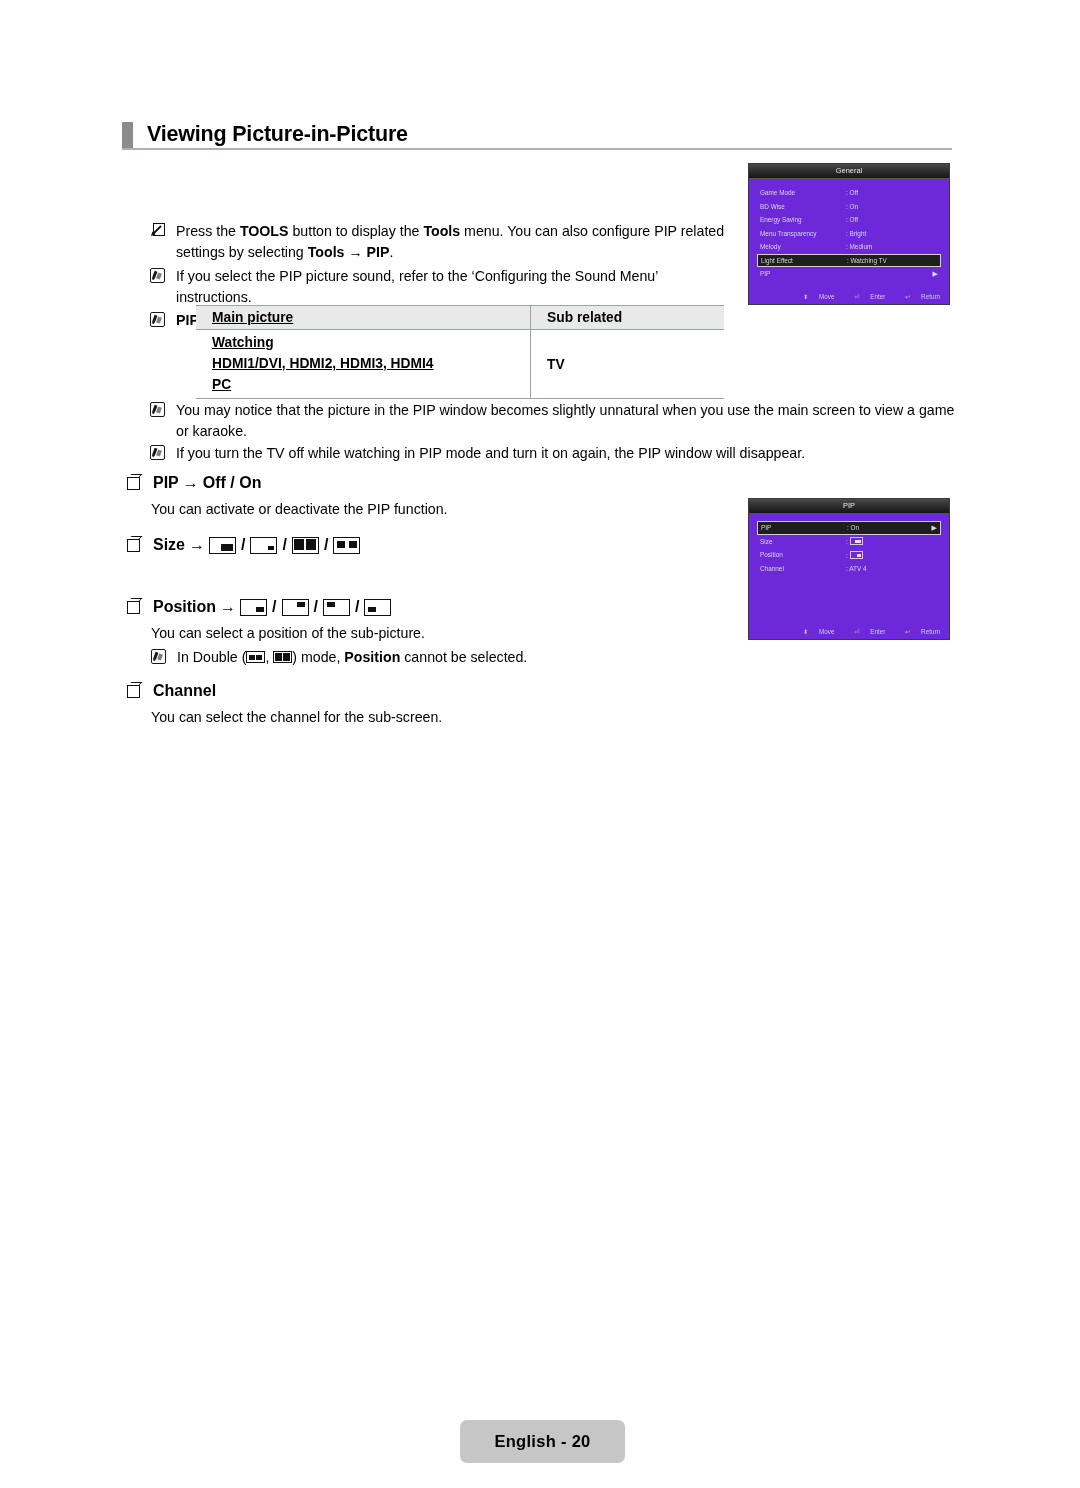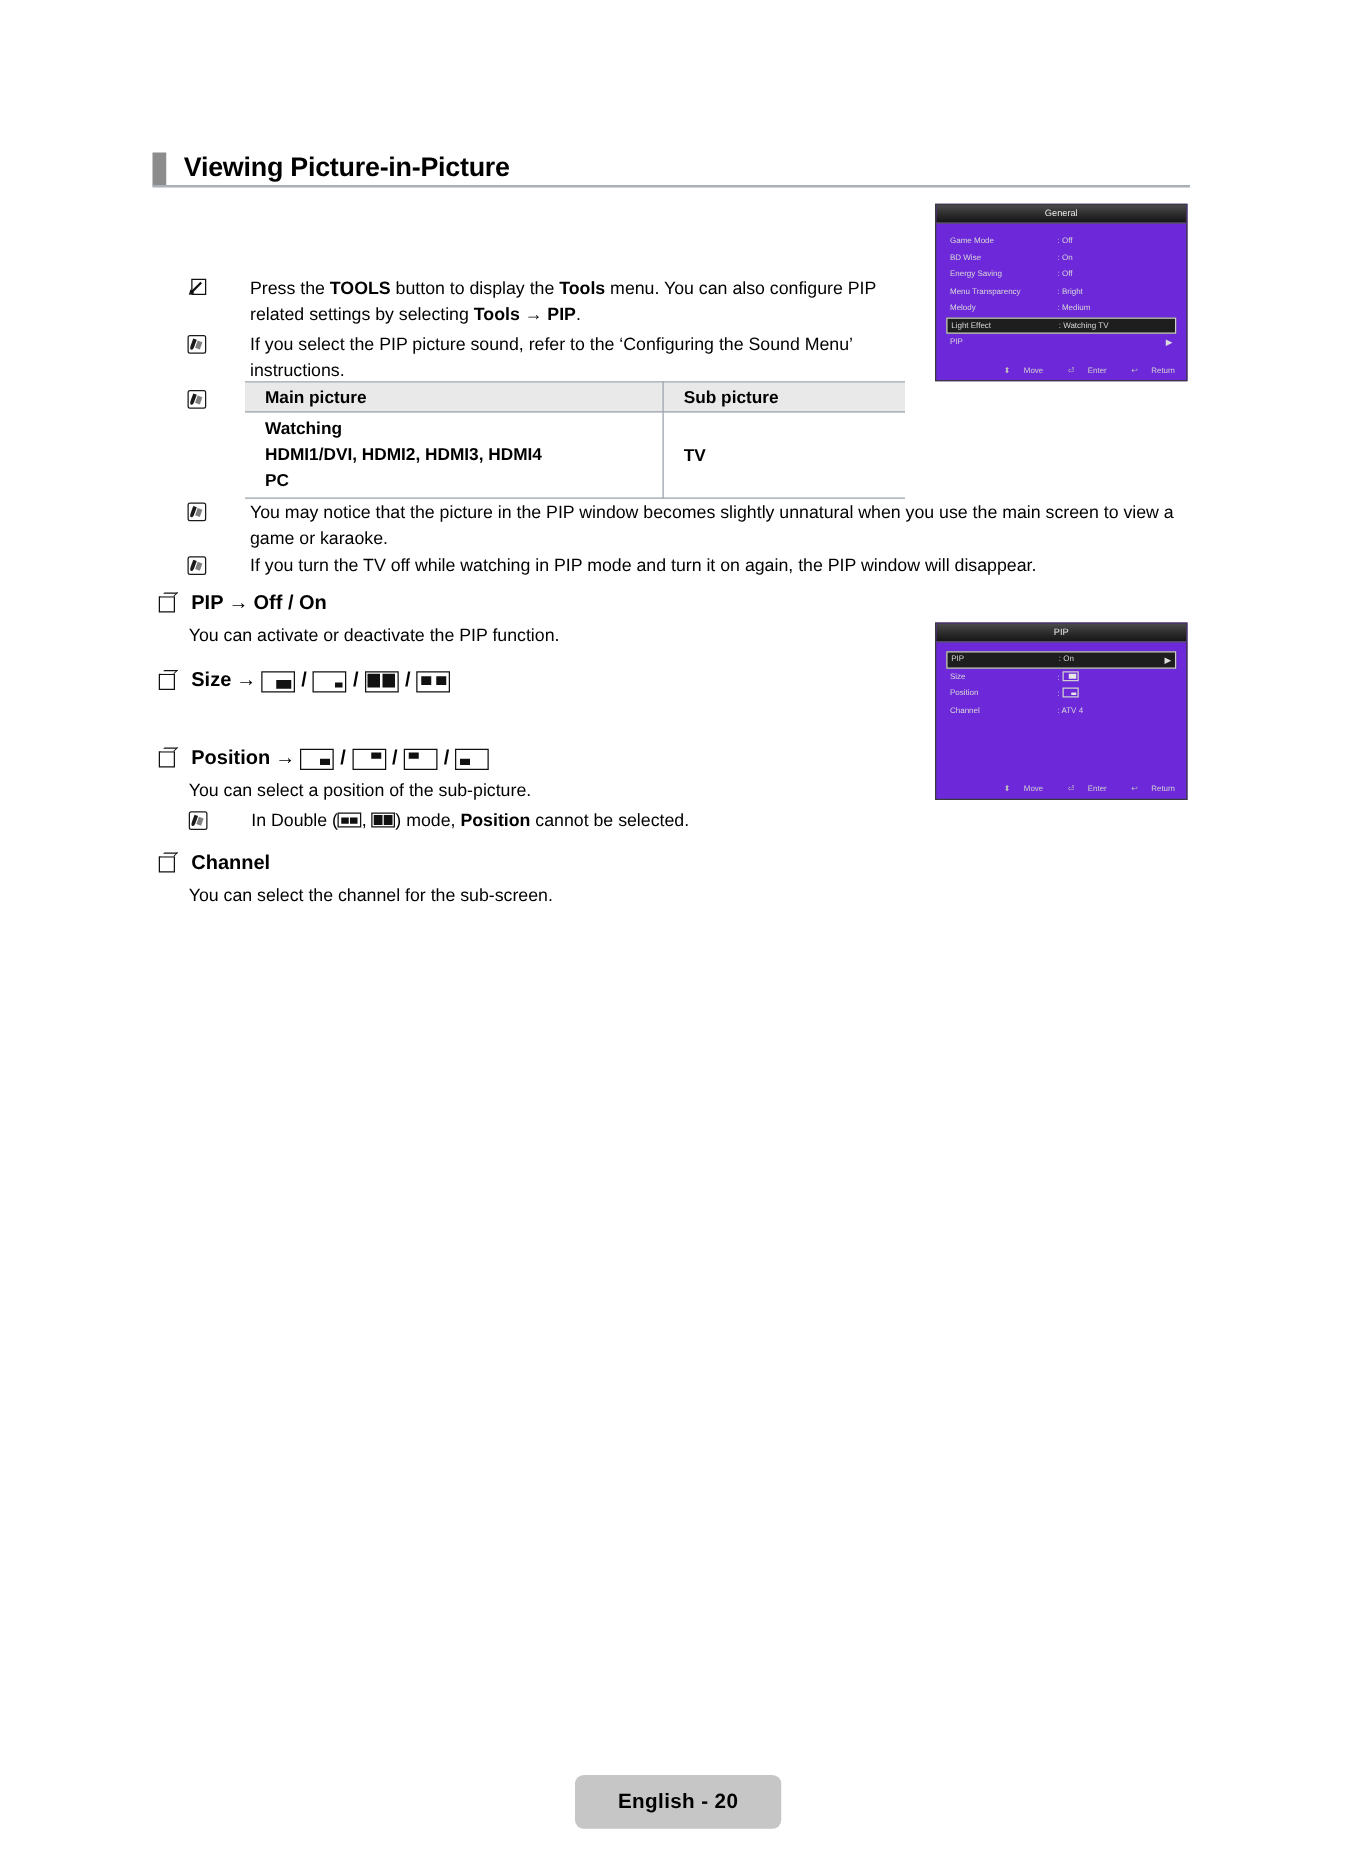--- a/index.html
+++ b/index.html
@@ -66,21 +66,20 @@
   }
 
   .note-list {
     position: absolute;
     left: 150px;
   }
   .note {
     display: flex;
     align-items: flex-start;
     margin-bottom: 2px;
-    gap: 24px;
   }
   .note-ico {
     flex: 0 0 auto;
     width: 20px;
     padding-top: 2px;
   }
   .note-body {
     font-size: 14.2px;
     line-height: 20.5px;
     padding-left: 6px;
@@ -157,21 +156,21 @@
     border-top: 1.4px solid #9aa2aa;
     border-bottom: 1.4px solid #9aa2aa;
   }
   .tbl td {
     padding: 0 0 0 16px;
     vertical-align: middle;
     font-weight: bold;
     font-size: 13.8px;
     border-bottom: 1.4px solid #9aa2aa;
   }
-  .tbl .colmain { width: 318px; border-right: 1.2px solid #9aa2aa; }
+  .tbl .colmain { width: 318px; border-right: 1.2px solid #9aa2aa; text-decoration: underline; }
   .tbl td.sub {
     text-align: left;
   }
   .tbl .cellstack {
     padding-top: 2px;
     padding-bottom: 3px;
   }
   .tbl .cellstack div { height: 21px; line-height: 21px; }
 
   
@@ -381,21 +380,21 @@
     <div class="note" style="margin-top:3px;">
       <span class="note-ico"><span class="ico-pencil"></span></span>
       <span class="note-body" style="font-weight:bold;">PIP Settings</span>
     </div>
   </div>
 
   <table class="tbl">
     <thead>
       <tr>
         <th class="colmain">Main picture</th>
-        <th>Sub picture</th>
+        <th>Sub related</th>
       </tr>
     </thead>
     <tbody>
       <tr>
         <td class="colmain cellstack">
           <div>Watching</div>
           <div>HDMI1/DVI, HDMI2, HDMI3, HDMI4</div>
           <div>PC</div>
         </td>
         <td class="sub">TV</td>

